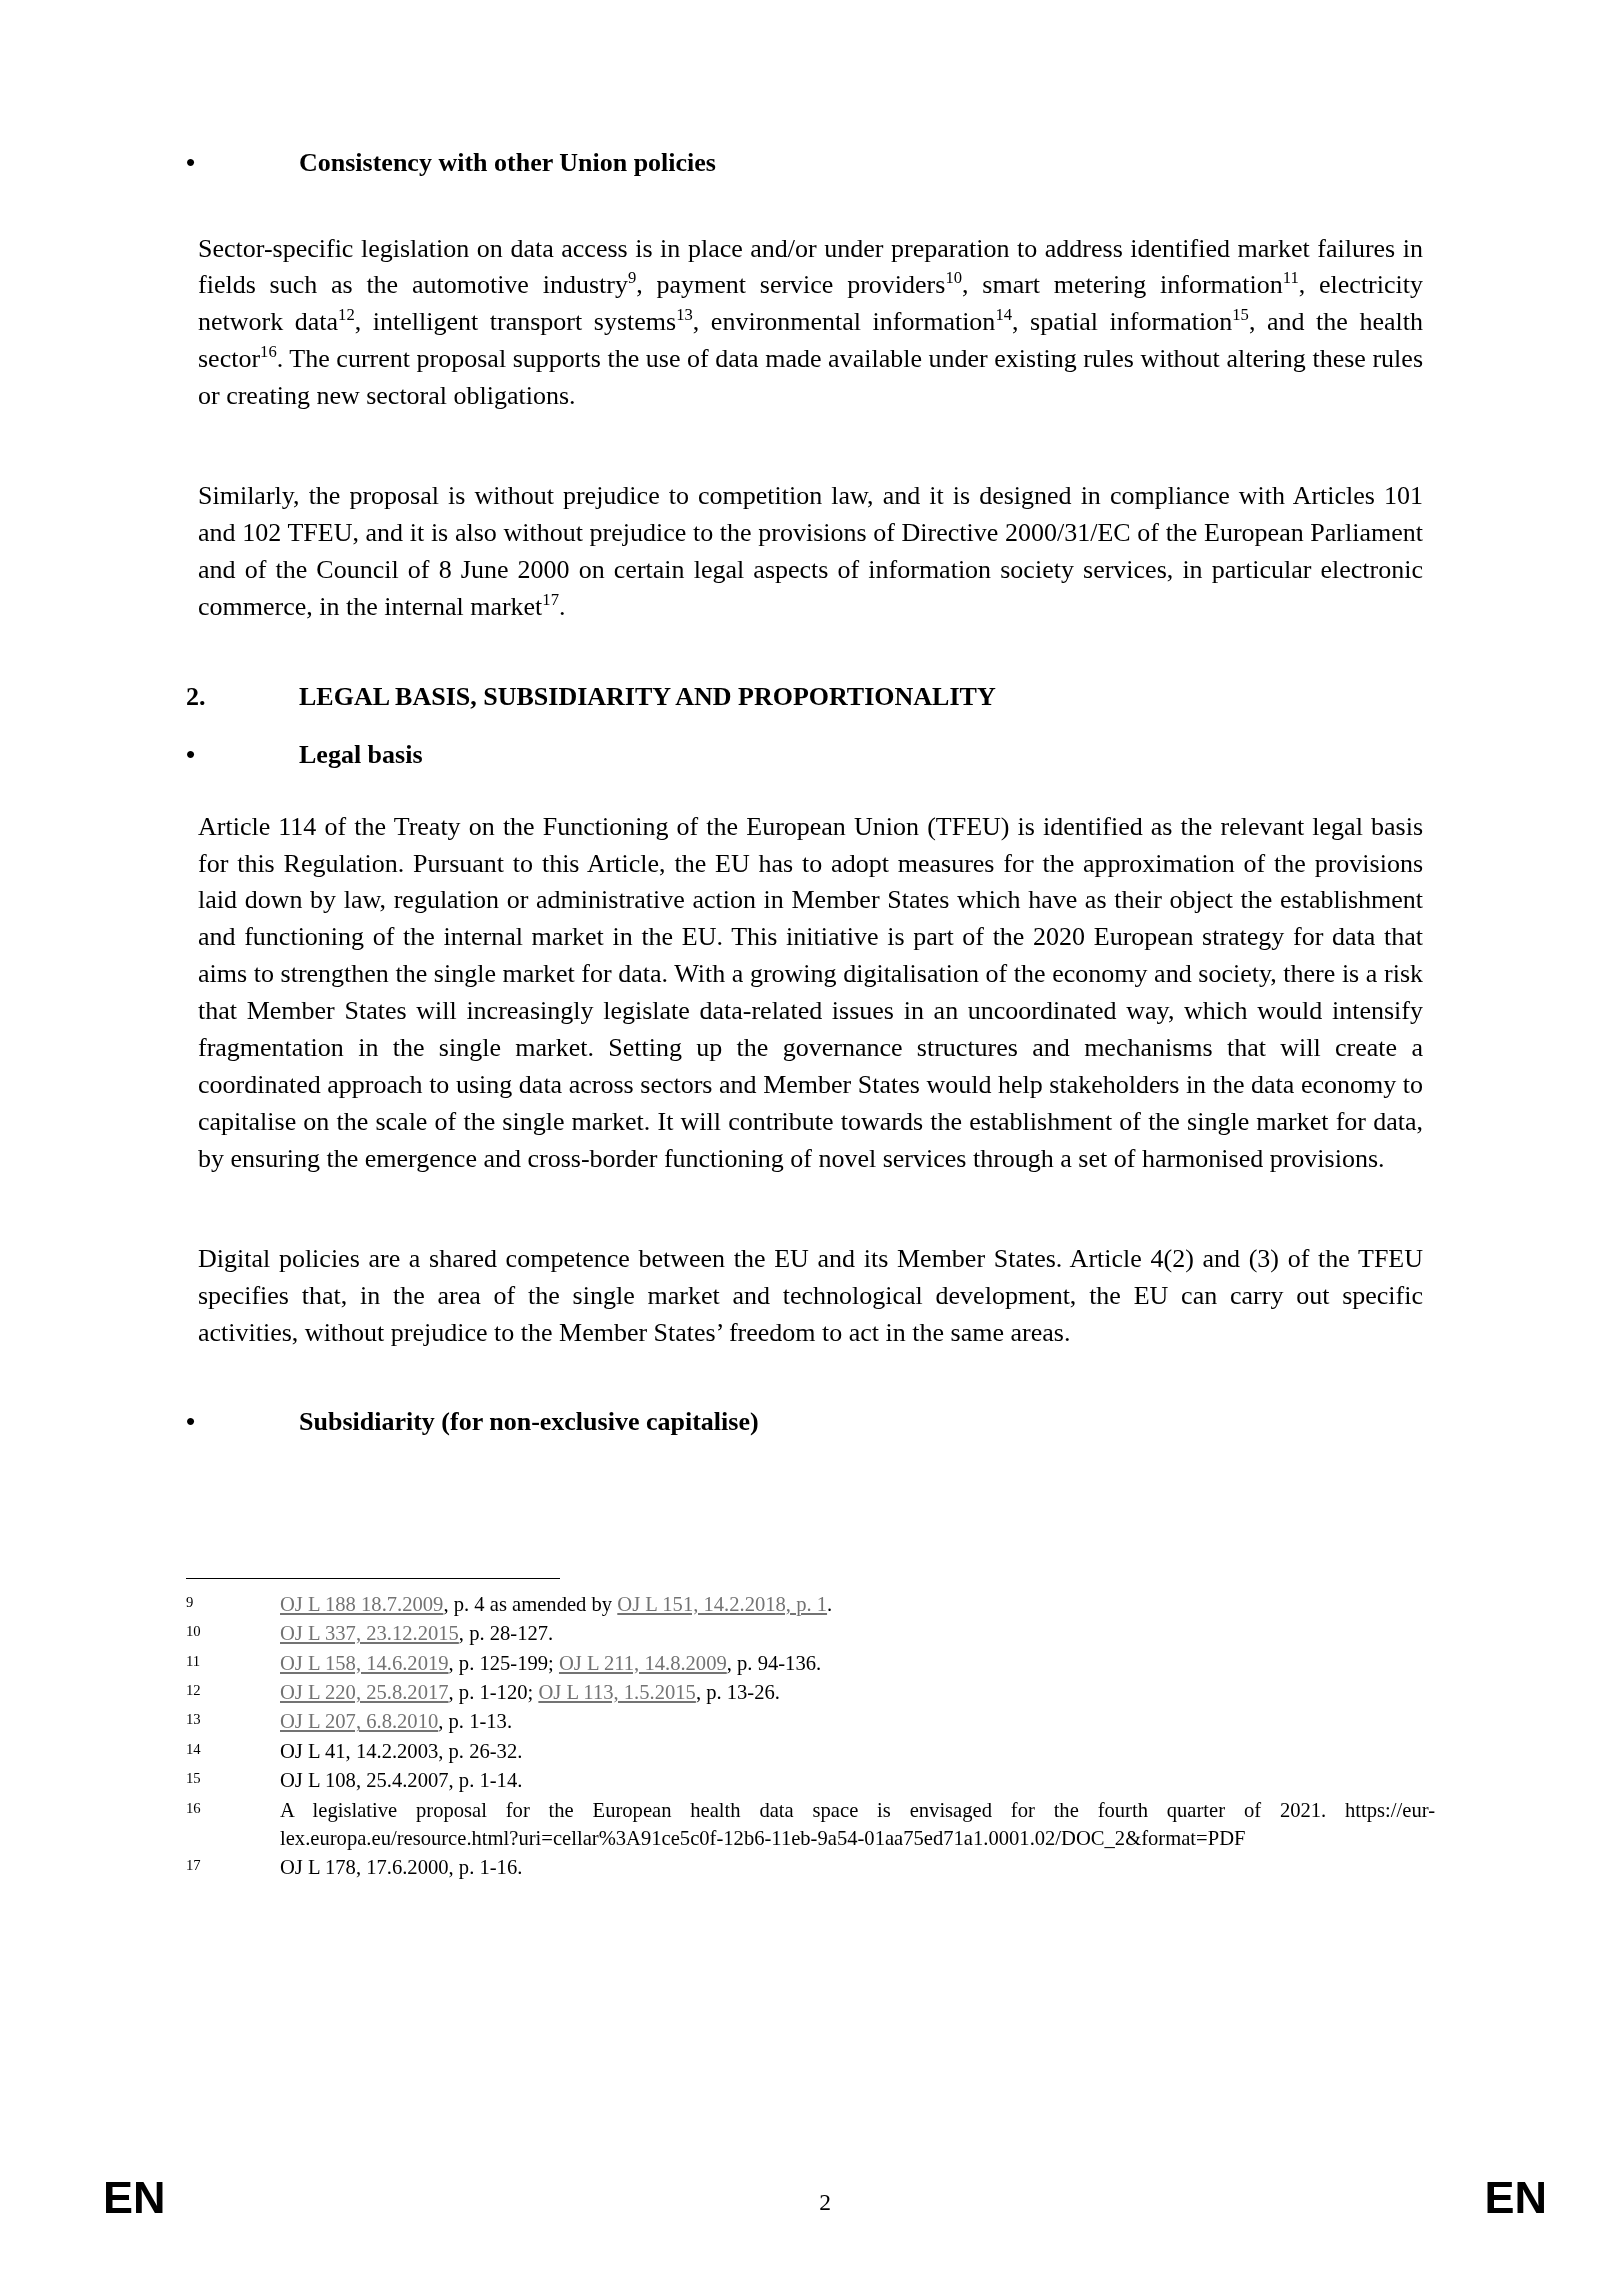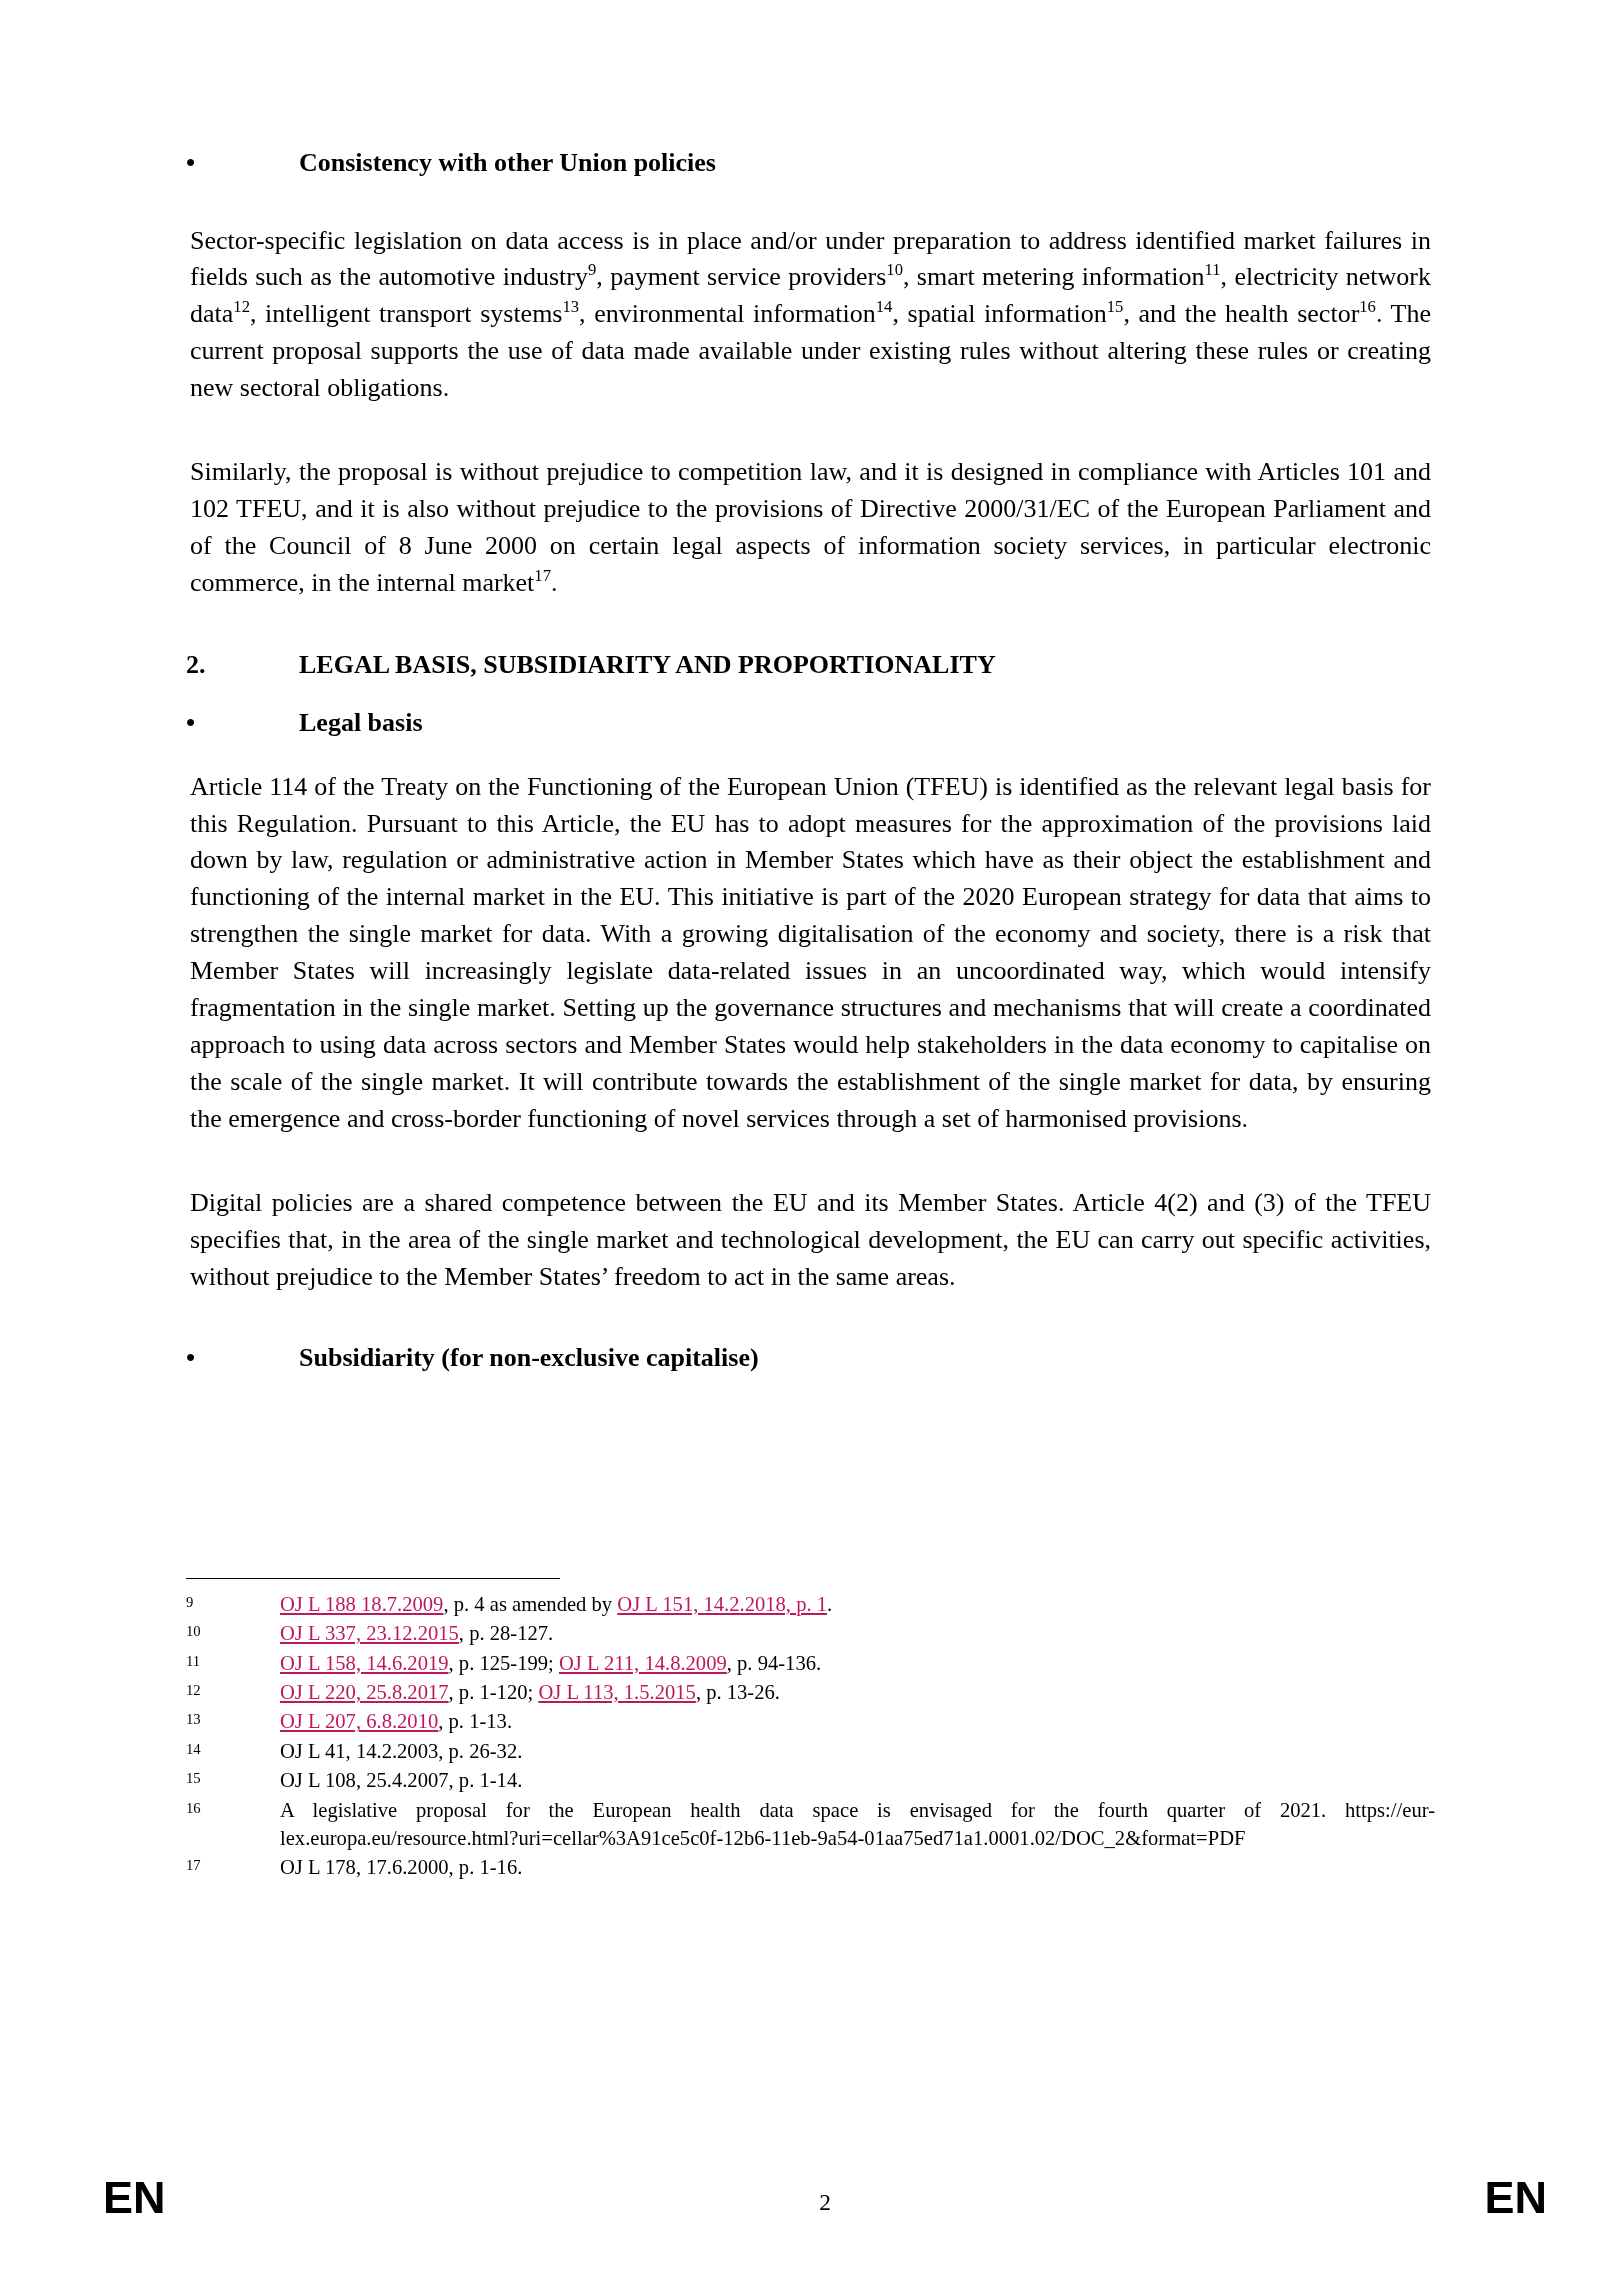--- a/index.html
+++ b/index.html
@@ -42,21 +42,21 @@
     margin: 0;
   }
   .numbered-heading .num {
     width: 113px;
     flex: 0 0 113px;
   }
   p.body-text {
     font-size: 26px;
     line-height: 1.42;
     text-align: justify;
-    margin: 4px;
+    margin: 12px;
     hyphens: none;
     font-family: Liberation Serif, serif;
   }
   .gap-26 { height: 25.5px; }
   .gap-40 { height: 39px; }
   .gap-44 { height: 43px; }
   sup {
     font-size: 0.64em;
     vertical-align: super;
     line-height: 0;
@@ -83,21 +83,21 @@
     flex: 0 0 94px;
     font-size: 14.7px;
     vertical-align: super;
     padding-top: 2px;
   }
   .fn-text {
     flex: 1 1 auto;
     text-align: justify;
   }
   a.oj-link {
-    color: #be185d;
+    color: #737373;
     text-decoration: underline;
   }
   .footer {
     position: absolute;
     left: 0;
     right: 0;
     bottom: 69px;
     height: 59px;
     margin-left: 29px;
   }

